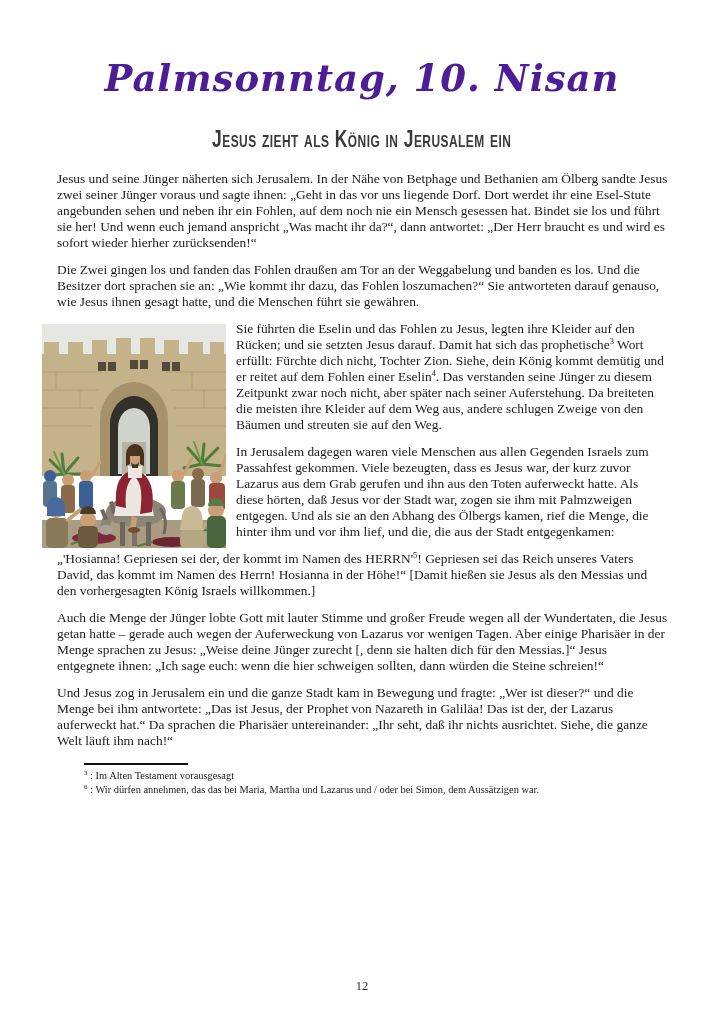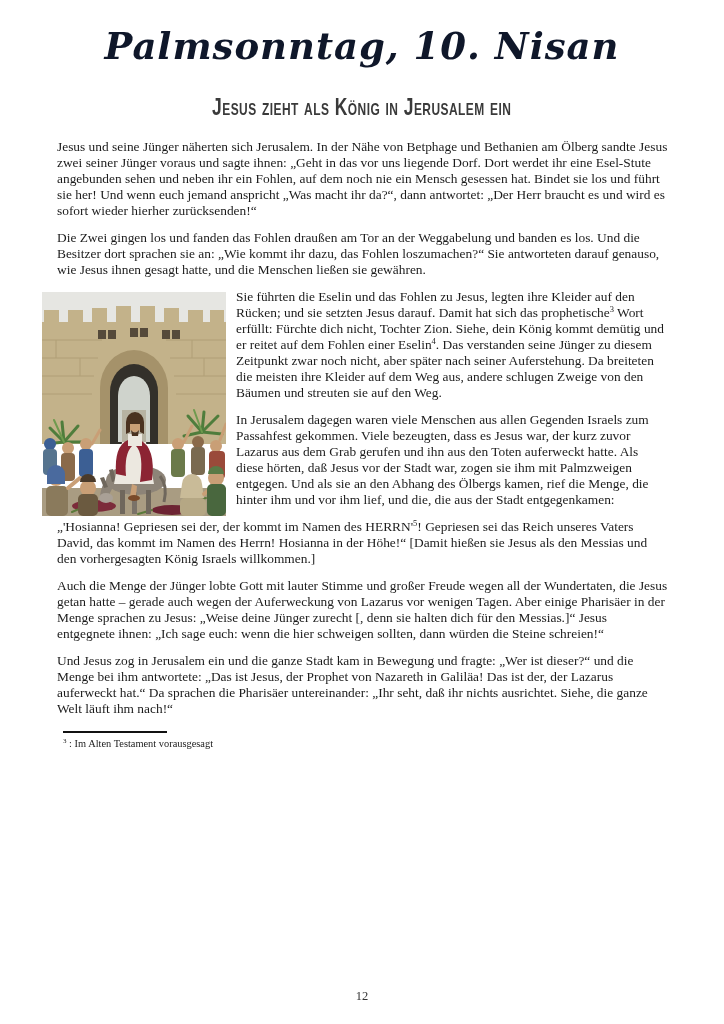--- a/index.html
+++ b/index.html
@@ -10,29 +10,29 @@
     position: relative;
     font-family: "Liberation Serif", serif;
     color: #1b1b1b;
     overflow: hidden;
   }
   .page {
     position: absolute;
     inset: 0;
   }
   .doc-title {
-    margin-top: 24px;
+    margin-top: 56px;
     text-align: center;
     font-family: "DejaVu Serif", serif;
     font-style: italic;
     font-weight: bold;
     font-size: 37px;
     line-height: 44px;
     letter-spacing: 1px;
-    color: #0f172a;
+    color: #4c1d95;
   }
   .doc-subtitle {
     text-align: center;
     margin-top: 2px;
     height: 32px;
   }
   .doc-subtitle span {
     display: inline-block;
     font-family: "Liberation Sans", sans-serif;
     font-variant: small-caps;
@@ -58,36 +58,36 @@
   }
   figure.illustration {
     float: left;
     width: 184px;
     height: 224px;
     margin: 3px 10px 2px -15px;
     padding: 0;
   }
   figure.illustration svg { display: block; width: 184px; height: 224px; }
   .footnotes {
-    margin: 14px 56px 0 63px;
+    margin: 14px 56px 0 84px;
     font-size: 10.4px;
     line-height: 13.5px;
     color: #1b1b1b;
   }
   .footnote-rule {
     width: 104px;
     height: 0;
     border-top: 2px solid #111;
     margin: 0 0 4px 0;
   }
   .footnotes sup { font-size: 7px; line-height: 0; }
   .footnote { margin: 0 0 1px 0; }
   .page-number {
     position: absolute;
-    bottom: 20px;
+    bottom: 30px;
     left: 0;
     width: 100%;
     text-align: center;
     font-size: 12.5px;
     color: #333;
   }
 </style>
 </head>
 <body>
 
@@ -95,21 +95,21 @@
 
   <h1 class="doc-title">Palmsonntag, 10. Nisan</h1>
 
   <div class="doc-subtitle">
     <span>Jesus zieht als König in Jerusalem ein</span>
   </div>
 
   <div class="content">
 
     <p>Jesus und seine Jünger näherten sich Jerusalem. In der Nähe von Betphage und Bethanien am Ölberg sandte Jesus zwei seiner Jünger voraus und sagte ihnen: „Geht in das vor uns liegende Dorf. Dort werdet ihr eine Esel-Stute angebunden sehen und neben ihr ein Fohlen, auf dem noch nie ein Mensch gesessen hat. Bindet sie los und führt sie her! Und wenn euch jemand anspricht „Was macht ihr da?“, dann antwortet: „Der Herr braucht es und wird es sofort wieder hierher zurücksenden!“</p>
-    <p>Die Zwei gingen los und fanden das Fohlen draußen am Tor an der Weggabelung und banden es los. Und die Besitzer dort sprachen sie an: „Wie kommt ihr dazu, das Fohlen loszumachen?“ Sie antworteten darauf genauso, wie Jesus ihnen gesagt hatte, und die Menschen ließen sie gewähren.</p>
+    <p>Die Zwei gingen los und fanden das Fohlen draußen am Tor an der Weggabelung und banden es los. Und die Besitzer dort sprachen sie an: „Wie kommt ihr dazu, das Fohlen loszumachen?“ Sie antworteten darauf genauso, wie Jesus ihnen gesagt hatte, und die Menschen führt sie gewähren.</p>
 
     <figure class="illustration">
       <svg viewBox="0 0 184 224" xmlns="http://www.w3.org/2000/svg">
 
         <rect x="0" y="0" width="184" height="70" fill="#e6e6e2"></rect>
 
         <path d="M6,46 a17,15 0 0 1 34,0 z" fill="#91917f"></path>
         <rect x="4" y="44" width="38" height="10" fill="#b5a784"></rect>
 
         <rect x="0" y="30" width="184" height="122" fill="#c3b28a"></rect>
@@ -247,17 +247,18 @@
     <p>In Jerusalem dagegen waren viele Menschen aus allen Gegenden Israels zum Passahfest gekommen. Viele bezeugten, dass es Jesus war, der kurz zuvor Lazarus aus dem Grab gerufen und ihn aus den Toten auferweckt hatte. Als diese hörten, daß Jesus vor der Stadt war, zogen sie ihm mit Palmzweigen entgegen. Und als sie an den Abhang des Ölbergs kamen, rief die Menge, die hinter ihm und vor ihm lief, und die, die aus der Stadt entgegenkamen:</p>
     <p>„'Hosianna! Gepriesen sei der, der kommt im Namen des HERRN'<sup>5</sup>! Gepriesen sei das Reich unseres Vaters David, das kommt im Namen des Herrn! Hosianna in der Höhe!“ [Damit hießen sie Jesus als den Messias und den vorhergesagten König Israels willkommen.]</p>
     <p>Auch die Menge der Jünger lobte Gott mit lauter Stimme und großer Freude wegen all der Wundertaten, die Jesus getan hatte – gerade auch wegen der Auferweckung von Lazarus vor wenigen Tagen. Aber einige Pharisäer in der Menge sprachen zu Jesus: „Weise deine Jünger zurecht [, denn sie halten dich für den Messias.]“ Jesus entgegnete ihnen: „Ich sage euch: wenn die hier schweigen sollten, dann würden die Steine schreien!“</p>
     <p>Und Jesus zog in Jerusalem ein und die ganze Stadt kam in Bewegung und fragte: „Wer ist dieser?“ und die Menge bei ihm antwortete: „Das ist Jesus, der Prophet von Nazareth in Galiläa! Das ist der, der Lazarus auferweckt hat.“ Da sprachen die Pharisäer untereinander: „Ihr seht, daß ihr nichts ausrichtet. Siehe, die ganze Welt läuft ihm nach!“</p>
 
   </div>
 
   <div class="footnotes">
     <div class="footnote-rule"></div>
     <div class="footnote"><sup>3</sup> : Im Alten Testament vorausgesagt</div>
+    <div class="footnote"><sup>6</sup> : Wir dürfen annehmen, das das bei Maria, Martha und Lazarus und / oder bei Simon, dem Aussätzigen war.</div>
   </div>
 
   <div class="page-number">12</div>
 
 </div>
 
 </body></html>

